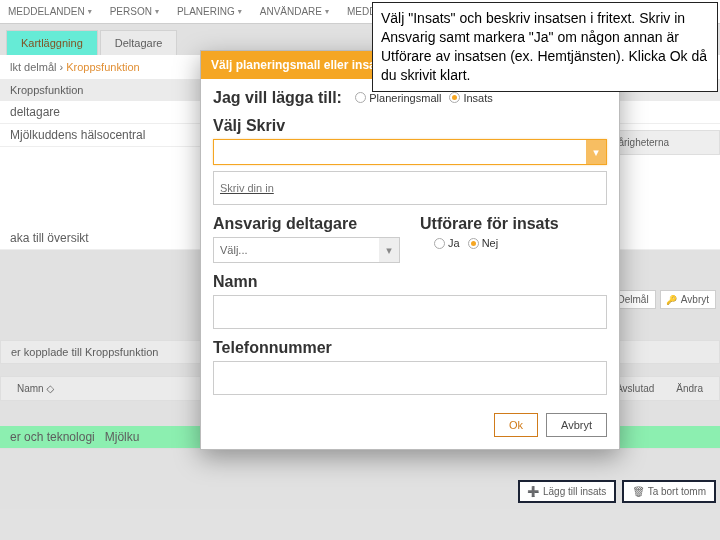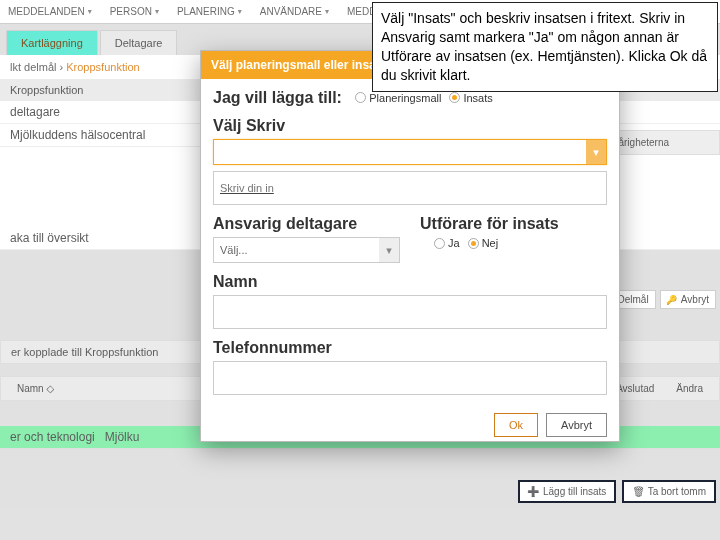--- a/index.html
+++ b/index.html
@@ -43,21 +43,21 @@
   .radiogrp { display: inline-flex; align-items: center; gap: 8px; margin-left: 10px; }
   .radio { display: inline-flex; align-items: center; gap: 3px; font-size: 11px; color: #333; }
   .radio .dot { width: 11px; height: 11px; border-radius: 50%; border: 1px solid #aaa; display: inline-block; position: relative; }
   .radio .dot.sel::after { content: ""; position: absolute; inset: 2px; background: #f5a623; border-radius: 50%; }
   .select { width: 100%; height: 26px; border: 1px solid #ccc; background: #fff; display: flex; align-items: center; justify-content: space-between; padding: 0 6px; font-size: 11px; color: #666; cursor: pointer; }
   .select.big { border: 1px solid #f5a623; box-shadow: 0 0 2px rgba(245,166,35,0.4); }
   .select .arrow { background: #f7be62; width: 20px; height: 24px; display: flex; align-items: center; justify-content: center; color: #fff; margin-right: -6px; }
   .tinput { width: 100%; height: 26px; border: 1px solid #ccc; padding: 16px 6px; font-size: 11px; color: #444; text-decoration: underline; }
   .twocol { display: flex; gap: 20px; }
   .twocol > div { flex: 1; }
-  .mfoot { display: flex; justify-content: flex-end; gap: 8px; padding: 8px 12px 4px; }
+  .mfoot { display: flex; justify-content: flex-end; gap: 8px; padding: 8px 12px 12px; }
   .mfoot .btn { padding: 5px 14px; border: 1px solid #888; background: #fff; font-size: 11px; color: #444; cursor: pointer; }
   .mfoot .btn.ok { color: #d07b1a; border-color: #d07b1a; }
 
   
   .callout { position: absolute; right: 2px; top: 2px; width: 346px; background: #fff; border: 1px solid #222; padding: 6px 8px; font-size: 14px; line-height: 1.35; color: #000; z-index: 50; }
 </style>
 </head>
 <body>
 
 <div class="topnav">

